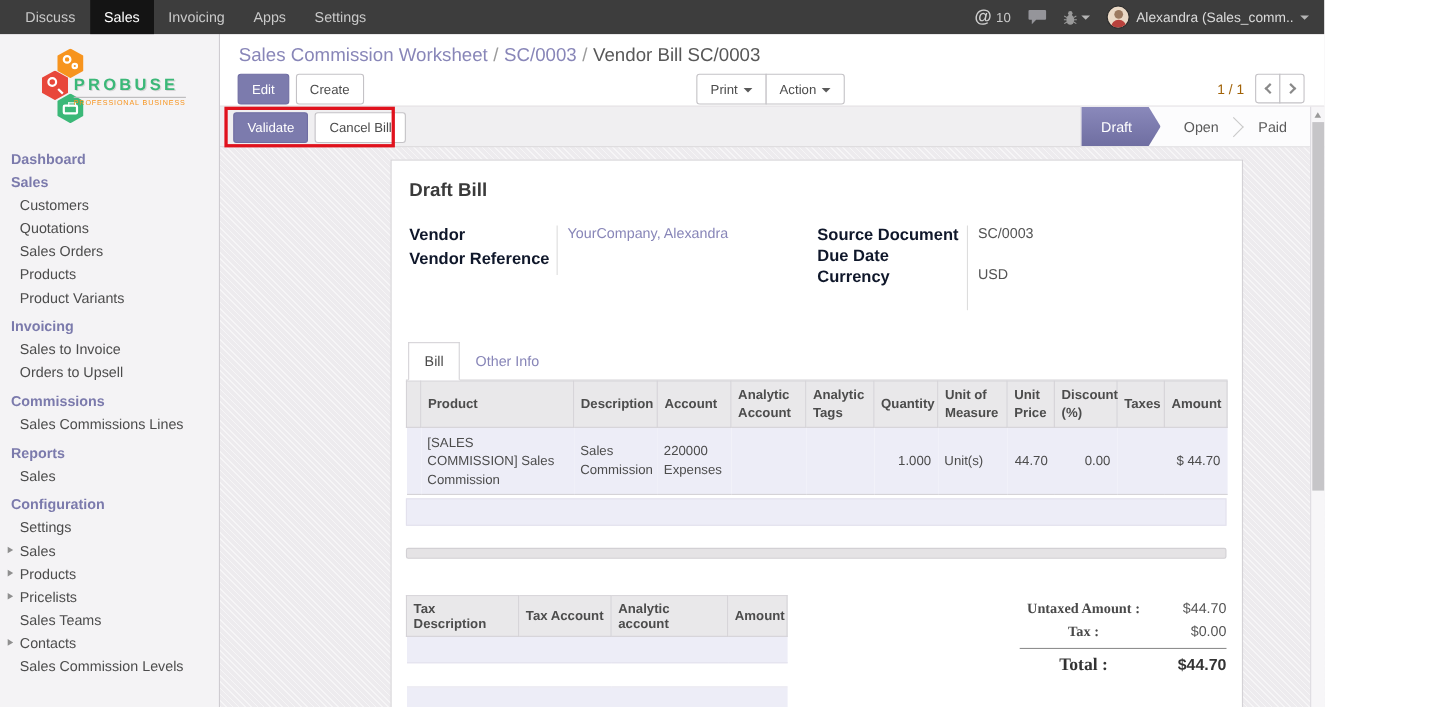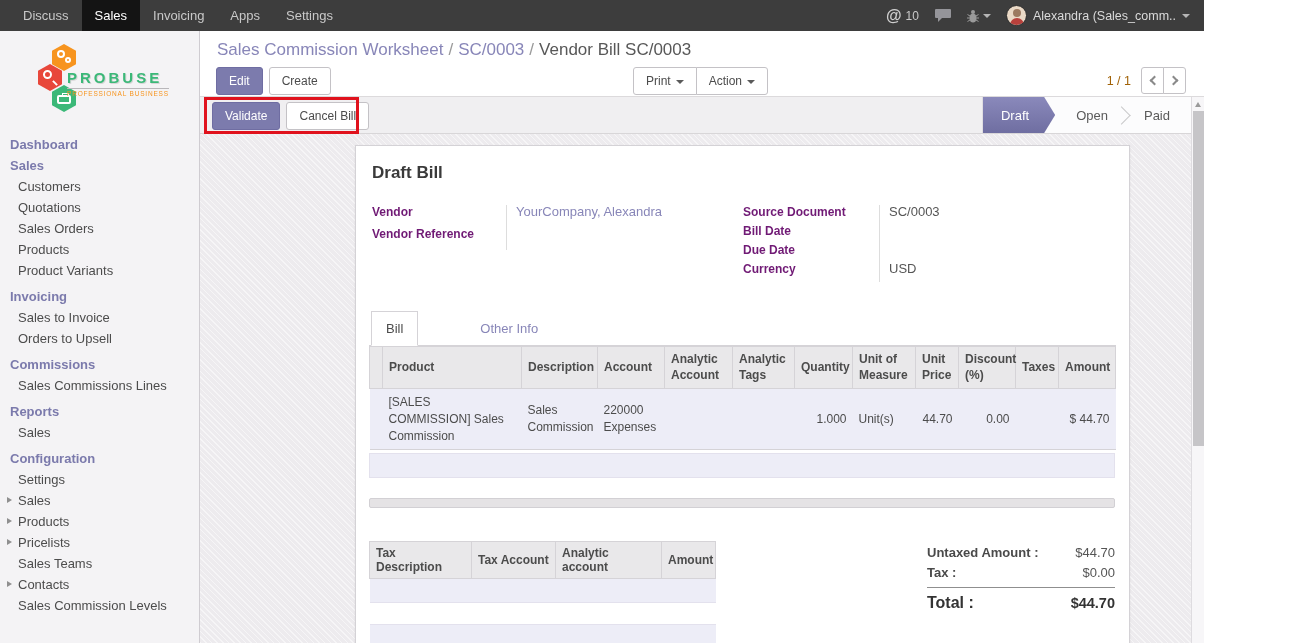--- a/index.html
+++ b/index.html
@@ -87,29 +87,29 @@
     background-image:repeating-linear-gradient(45deg, rgba(255,255,255,.5) 0px, rgba(255,255,255,.5) 1px, transparent 1px, transparent 4px); }
   .sheet { position:absolute; left:155px; top:11px; width:775px; height:540px; background:#fff; border:1px solid #d4d2d6; box-shadow:0 1px 2px rgba(0,0,0,.08); }
   .sheet-title { position:absolute; left:16px; top:17px; font-weight:bold; font-size:17px; color:#3a3a3a; }
 
   .fgroup { position:absolute; top:58px; font-size:13px; }
   .fg-left { left:16px; width:356px; }
   .fg-right { left:387px; width:372px; }
   .frow { display:flex; align-items:flex-start; }
   .fg-left .frow { min-height:22px; }
   .fg-right .frow { min-height:19px; }
-  .flabel { font-weight:bold; color:#701a75; width:134px; flex:none; font-size:12px; padding-top:1px; }
+  .flabel { font-weight:bold; color:#0f172a; width:134px; flex:none; font-size:15px; padding-top:1px; }
   .fg-right .flabel { width:136px; }
   .fval { padding-left:10px; color:#555; }
   .fval.link { color:#8886b8; cursor:pointer; }
   .vsep { position:absolute; top:1px; border-left:1px solid #ddd; }
   .fg-left .vsep { left:134px; height:45px; }
   .fg-right .vsep { left:136px; height:77px; }
 
-  .tabs { position:absolute; left:13px; top:165px; width:747px; height:35px; border-bottom:1px solid #d5d3d7; display:flex; align-items:flex-end; padding-left:2px;gap:48px; }
+  .tabs { position:absolute; left:13px; top:165px; width:747px; height:35px; border-bottom:1px solid #d5d3d7; display:flex; align-items:flex-end; padding-left:2px; }
   .tab { font-size:13px; padding:9px 14px; color:#8886b8; cursor:pointer; }
   .tab.active { background:#fff; border:1px solid #d5d3d7; border-bottom:1px solid #fff; color:#4c4c4c; margin-bottom:-1px; height:35px; }
 
   .lines-wrap { position:absolute; left:13px; top:200px; width:747px; }
   table.lines { border-collapse:collapse; table-layout:fixed; width:746px; font-size:12px; color:#4c4c4c; }
   .lines th { background:#e9e8ea; border:1px solid #d5d3d7; font-size:12px; text-align:left; font-weight:bold; padding:4px 6px; vertical-align:middle; line-height:1.3; height:42px; }
   .lines td { border-top:1px solid #dedce8; border-bottom:1px solid #d5d3d7; padding:5px 6px; vertical-align:middle; background:#ededf7; line-height:1.4; height:42px; }
   .lines .num { text-align:right; }
 
   .stripe { position:absolute; left:13px; width:746px; background:#ededf7; border:1px solid #e3e1ed; }
@@ -118,21 +118,21 @@
 
   .tax-wrap { position:absolute; left:13px; top:395px; width:348px; }
   table.tax { border-collapse:collapse; table-layout:fixed; width:346px; font-size:12px; color:#4c4c4c; }
   .tax th { background:#e9e8ea; border:1px solid #d5d3d7; font-weight:bold; text-align:left; padding:4px 6px; height:24px; }
   .tax td { border:none; padding:0; }
   .tax tr.lav td { background:#ededf7; border-top:1px solid #e3e1ed; border-bottom:1px solid #e3e1ed; }
   .tax tr.r1 td { height:24px; } .tax tr.r2 td { height:22px; } .tax tr.r3 td { height:25px; }
 
   .totals { position:absolute; right:14px; top:399px; width:188px; font-size:13px; color:#4a4a4a; }
   .trow { display:flex; align-items:baseline; margin-bottom:5px; }
-  .tlabel { flex:1; text-align:left; font-weight:bold; padding-right:14px; white-space:nowrap; }
+  .tlabel { flex:1; text-align:center; font-weight:bold; padding-right:14px; white-space:nowrap;font-family:Liberation Serif, serif; }
   .tval { width:58px; text-align:right; color:#555; flex:none; }
   .tsep { border-top:1px solid #8f8f8f; margin:7px 0 6px; }
   .trow.total .tlabel { font-size:16px; color:#333; }
   .trow.total .tval { font-weight:bold; font-size:14.5px; color:#333; }
 
   
   .vscroll { position:absolute; right:0; top:97px; bottom:0; width:13px; background:#f7f6f8; border-left:1px solid #dedce0; z-index:8; }
   .vs-arrow { position:absolute; top:5px; left:3px; width:0; height:0; border-left:3.5px solid transparent; border-right:3.5px solid transparent; border-bottom:5px solid #9a9a9a; }
   .vs-thumb { position:absolute; top:14px; left:1px; width:11px; height:335px; background:#c6c5c8; cursor:pointer; }
 </style>
@@ -275,24 +275,20 @@
           <span class="flabel">Vendor Reference</span>
           <span class="fval"></span>
         </div>
         <i class="vsep"></i>
       </div>
 
       <div class="fgroup fg-right">
         <div class="frow">
           <span class="flabel">Source Document</span>
           <span class="fval">SC/0003</span>
-        </div>
-        <div class="frow">
-          <span class="flabel">Bill Date</span>
-          <span class="fval"></span>
         </div>
         <div class="frow">
           <span class="flabel">Due Date</span>
           <span class="fval"></span>
         </div>
         <div class="frow">
           <span class="flabel">Currency</span>
           <span class="fval">USD</span>
         </div>
         <i class="vsep"></i>

